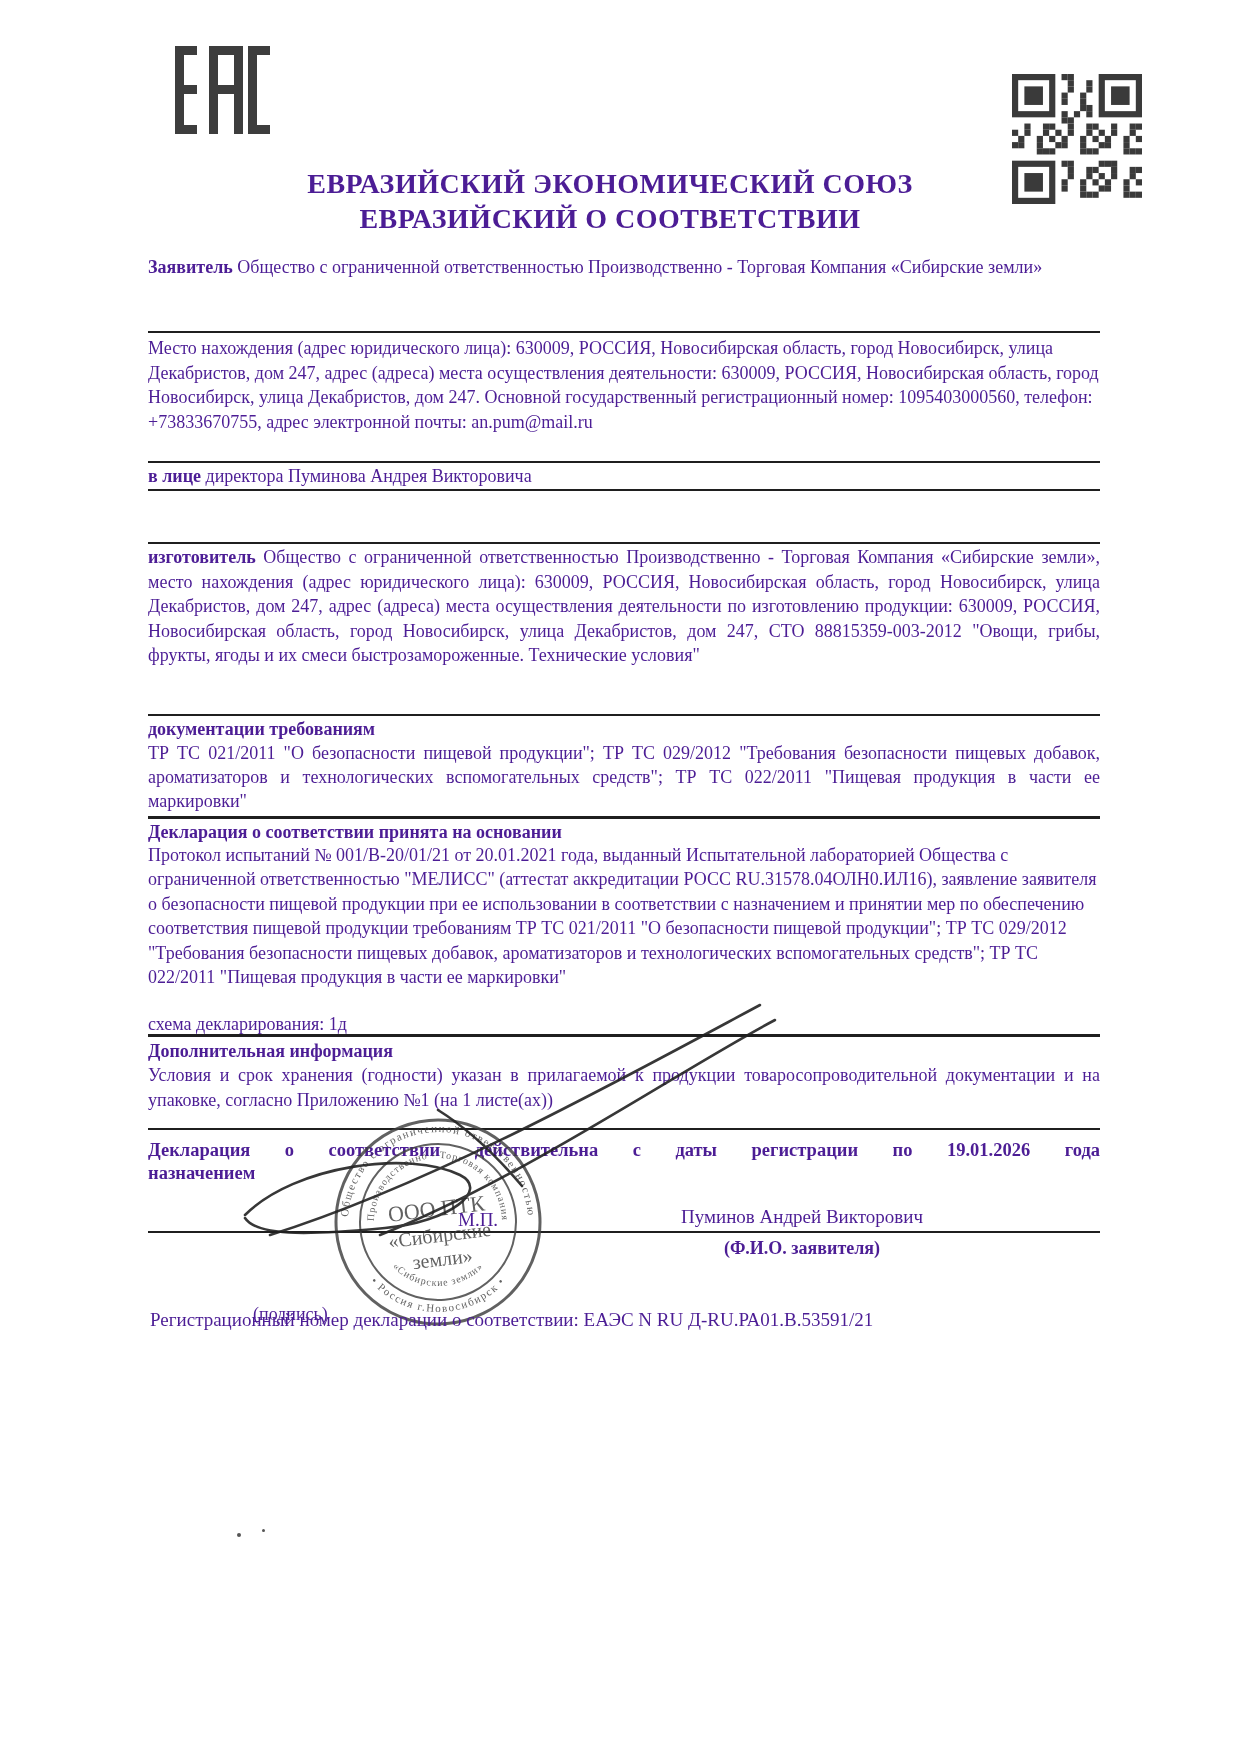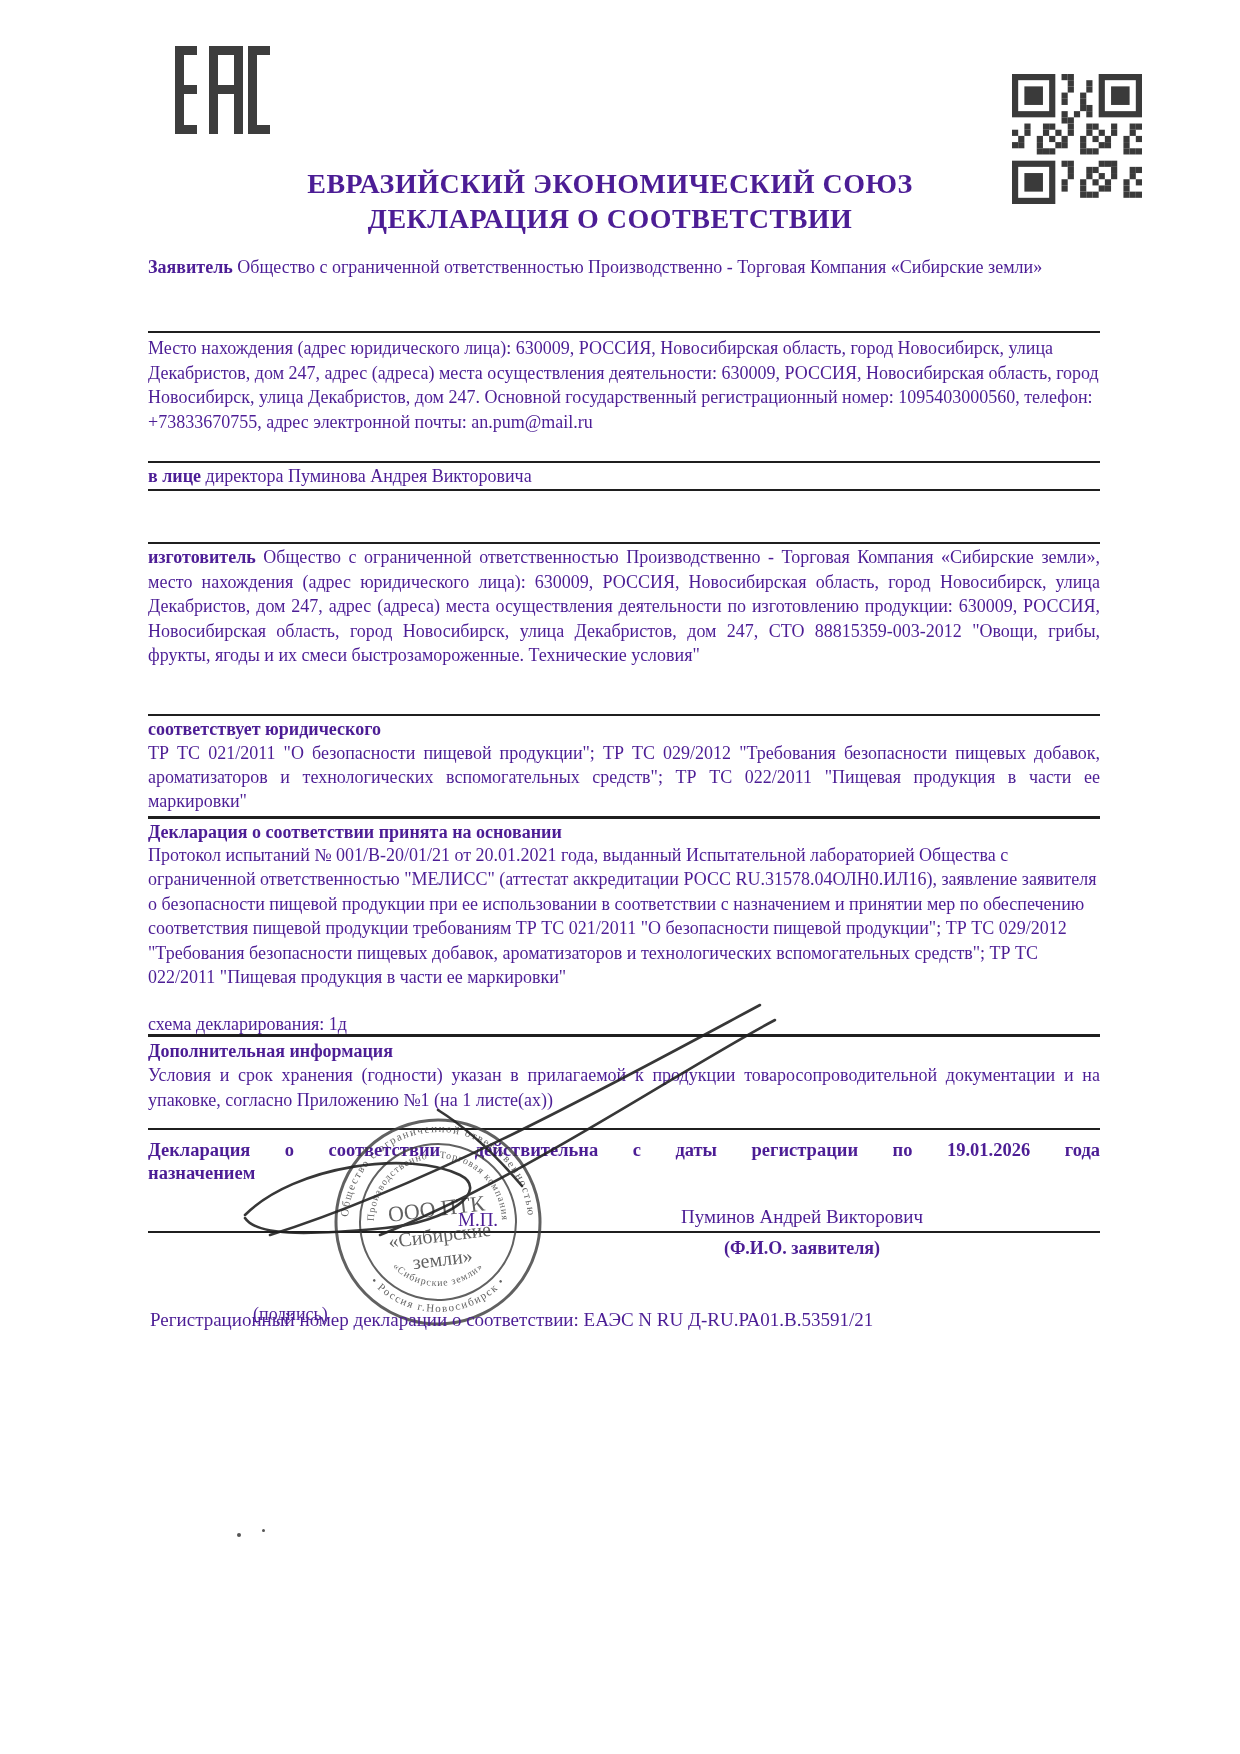--- a/index.html
+++ b/index.html
@@ -148,38 +148,38 @@
       <rect x="68.10" y="117.62" width="6.19" height="6.19" fill="#3a3a3a"></rect>
       <rect x="74.29" y="117.62" width="6.19" height="6.19" fill="#3a3a3a"></rect>
       <rect x="80.48" y="117.62" width="6.19" height="6.19" fill="#3a3a3a"></rect>
       <rect x="111.43" y="117.62" width="6.19" height="6.19" fill="#3a3a3a"></rect>
       <rect x="117.62" y="117.62" width="6.19" height="6.19" fill="#3a3a3a"></rect>
       <rect x="123.81" y="117.62" width="6.19" height="6.19" fill="#3a3a3a"></rect>
     </svg>
 
   <div class="title">
     <div>ЕВРАЗИЙСКИЙ ЭКОНОМИЧЕСКИЙ СОЮЗ</div>
-    <div>ДЕКЛАРАЦИЯ О СООТВЕТСТВИИ</div>
+    <div>ЕВРАЗИЙСКИЙ О СООТВЕТСТВИИ</div>
   </div>
 
   <p class="sec" style="top:255px;line-height:25px"><b>Заявитель</b> <span>Общество с ограниченной ответственностью Производственно - Торговая Компания «Сибирские земли»</span></p>
   <div class="rule" style="top:331px"></div>
 
   <p class="sec" style="top:336px"><span>Место нахождения (адрес юридического лица): 630009, РОССИЯ, Новосибирская область, город Новосибирск, улица Декабристов, дом 247, адрес (адреса) места осуществления деятельности: 630009, РОССИЯ, Новосибирская область, город Новосибирск, улица Декабристов, дом 247. Основной государственный регистрационный номер: 1095403000560, телефон: +73833670755, адрес электронной почты: an.pum@mail.ru</span></p>
   <div class="rule" style="top:461px"></div>
 
   <p class="sec" style="top:464px"><b>в лице</b> <span>директора Пуминова Андрея Викторовича</span></p>
   <div class="rule" style="top:489px"></div>
 
   <div class="rule" style="top:542px"></div>
 
   <p class="sec just" style="top:545px"><b>изготовитель</b> <span>Общество с ограниченной ответственностью Производственно - Торговая Компания «Сибирские земли», место нахождения (адрес юридического лица): 630009, РОССИЯ, Новосибирская область, город Новосибирск, улица Декабристов, дом 247, адрес (адреса) места осуществления деятельности по изготовлению продукции: 630009, РОССИЯ, Новосибирская область, город Новосибирск, улица Декабристов, дом 247, СТО 88815359-003-2012 "Овощи, грибы, фрукты, ягоды и их смеси быстрозамороженные. Технические условия"</span></p>
   <div class="rule" style="top:714px"></div>
 
-  <p class="sec" style="top:717px"><b>соответствует юридического</b></p>
+  <p class="sec" style="top:717px"><b>документации требованиям</b></p>
   <p class="sec just" style="top:741px;line-height:24px"><span>ТР ТС 021/2011 "О безопасности пищевой продукции"; ТР ТС 029/2012 "Требования безопасности пищевых добавок, ароматизаторов и технологических вспомогательных средств"; ТР ТС 022/2011 "Пищевая продукция в части ее маркировки"</span></p>
   <div class="rule thick" style="top:816px"></div>
 
   <p class="sec" style="top:820px"><b>Декларация о соответствии принята на основании</b></p>
   <p class="sec" style="top:843px;line-height:24.4px"><span>Протокол испытаний № 001/В-20/01/21 от 20.01.2021 года, выданный Испытательной лабораторией Общества с ограниченной ответственностью "МЕЛИСС" (аттестат аккредитации РОСС RU.31578.04ОЛН0.ИЛ16), заявление заявителя о безопасности пищевой продукции при ее использовании в соответствии с назначением и принятии мер по обеспечению соответствия пищевой продукции требованиям ТР ТС 021/2011 "О безопасности пищевой продукции"; ТР ТС 029/2012 "Требования безопасности пищевых добавок, ароматизаторов и технологических вспомогательных средств"; ТР ТС 022/2011 "Пищевая продукция в части ее маркировки"</span></p>
   <p class="sec" style="top:1012px"><span>схема декларирования: 1д</span></p>
   <div class="rule thick" style="top:1034px"></div>
 
   <p class="sec" style="top:1039px"><b>Дополнительная информация</b></p>
   <p class="sec just" style="top:1063px;line-height:25px"><span>Условия и срок хранения (годности) указан в прилагаемой к продукции товаросопроводительной документации и на упаковке, согласно Приложению №1 (на 1 листе(ах))</span></p>

